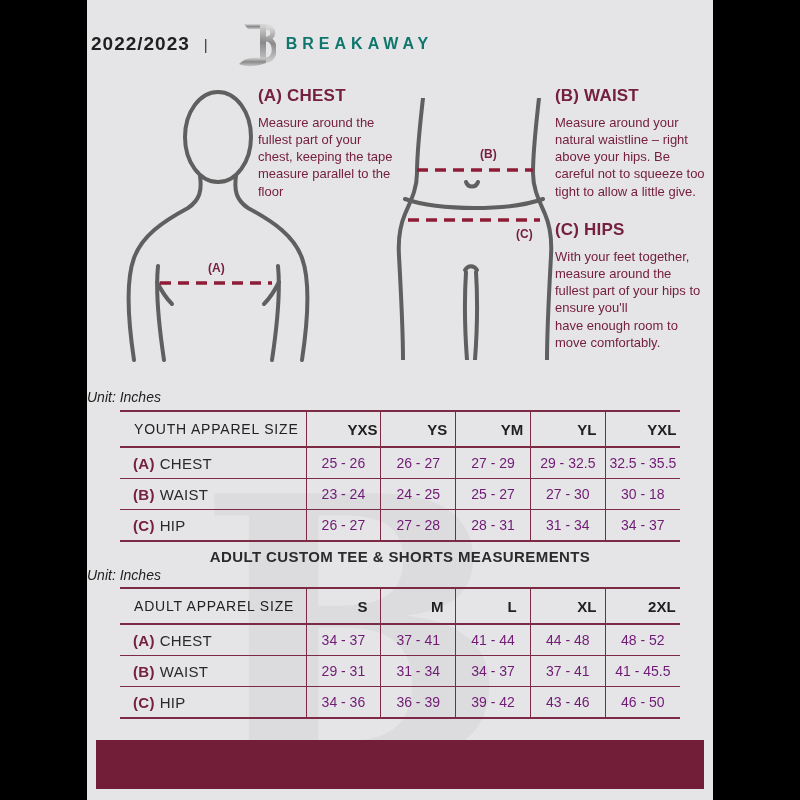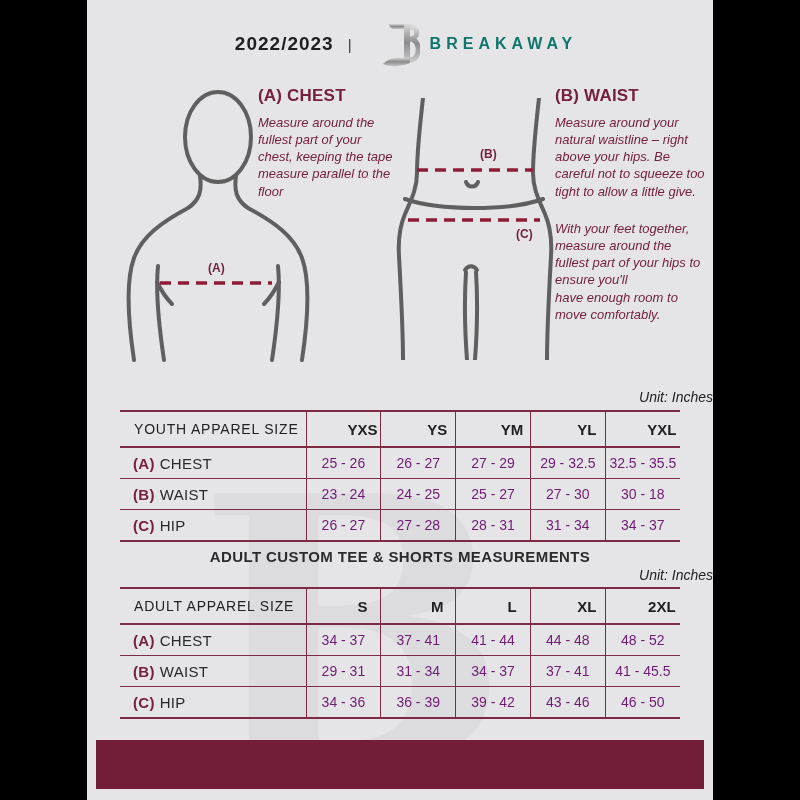--- a/index.html
+++ b/index.html
@@ -4,39 +4,39 @@
 <style>
   html,body{margin:0;padding:0;background:#000;}
   .stage{position:relative;width:800px;height:800px;background:#000;overflow:hidden;
          font-family:"Liberation Sans",sans-serif;}
   .page{position:absolute;left:87px;top:0;width:626px;height:800px;background:#e5e5e7;}
 
   .watermark{position:absolute;left:110px;top:448px;z-index:0;
              font-family:"DejaVu Serif",serif;font-weight:700;font-size:370px;line-height:1;
              color:#dcdcdf;user-select:none;}
 
-  .hdr{position:absolute;z-index:1;top:22px;left:12px;right:0;height:44px;
-       display:flex;justify-content:center;align-items:center;gap:10px;}
+  .hdr{position:absolute;z-index:1;top:22px;left:4px;right:0;height:44px;
+       display:flex;justify-content:flex-start;align-items:center;gap:10px;}
   .yr,.ttl{font-weight:700;font-size:19px;color:#1f1f1f;letter-spacing:1px;}
   .dv{color:#3a3a3a;font-size:15px;margin:0 4px;}
   .logo{margin-left:14px;display:inline-flex;}
   .brand{font-weight:700;font-size:16px;letter-spacing:5px;color:#0f766e;}
 
   .fig{position:absolute;z-index:1;}
   .fig path,.fig ellipse{fill:none;stroke:#5f5f5f;stroke-width:4;stroke-linecap:round;}
   .fig .dash{stroke:#8e1c36;stroke-width:3.5;stroke-dasharray:11 7;stroke-linecap:butt;}
   .fig-label{font-family:"Liberation Sans",sans-serif;font-size:12px;font-weight:700;fill:#75203d;}
 
   .instr{position:absolute;z-index:1;}
   .instr h3{margin:0 0 8px 0;font-size:17px;font-weight:700;color:#75203d;letter-spacing:0.2px;}
-  .instr p{margin:0;font-size:13px;font-style:italic;color:#75203d;line-height:1.32;white-space:pre-line;}
+  .instr p{margin:0;font-size:13px;color:#75203d;line-height:1.32;white-space:pre-line;}
 
   .sec-title{position:absolute;z-index:1;left:0;width:100%;text-align:center;
              font-size:15px;font-weight:700;letter-spacing:0.4px;color:#2b2b2b;}
-  .sec-unit{position:absolute;z-index:1;left:0;width:100%;text-align:right;
+  .sec-unit{position:absolute;z-index:1;left:0;width:100%;text-align:left;
             font-size:14px;font-style:italic;color:#1f1f1f;}
 
   .tbl{position:absolute;z-index:1;left:33px;width:560px;border-collapse:collapse;table-layout:fixed;}
   .tbl col.c0{width:186px;}
   .tbl th,.tbl td{padding:0;}
   .tbl thead tr{border-top:2px solid #7d2a45;}
   .tbl tr{border-bottom:2px solid #7d2a45;}
   .tbl tbody tr{border-bottom:1.5px solid #7d2a45;}
   .tbl tbody tr:last-child{border-bottom:2px solid #7d2a45;}
   .tbl th + th,.tbl td + td{border-left:1.5px solid #7d2a45;}
@@ -106,20 +106,21 @@
 
     <div class="instr" style="left:171px;top:86px;width:140px">
       <h3>(A) CHEST</h3>
       <p>Measure around the fullest part of your chest, keeping the tape measure parallel to the floor</p>
     </div>
     <div class="instr" style="left:468px;top:86px;width:152px">
       <h3>(B) WAIST</h3>
       <p>Measure around your natural waistline – right above your hips. Be careful not to squeeze too tight to allow a little give.</p>
     </div>
     <div class="instr" style="left:468px;top:220px;width:152px">
+      <h3>(C) HIPS</h3>
       <p>With your feet together, measure around the fullest part of your hips to ensure you'll
 have enough room to move comfortably.</p>
     </div>
 
     <div class="sec-unit" style="top:389px">Unit: Inches</div>
     <table class="tbl" style="top:410px">
       <colgroup>
           <col class="c0">
           <col>
           <col>

